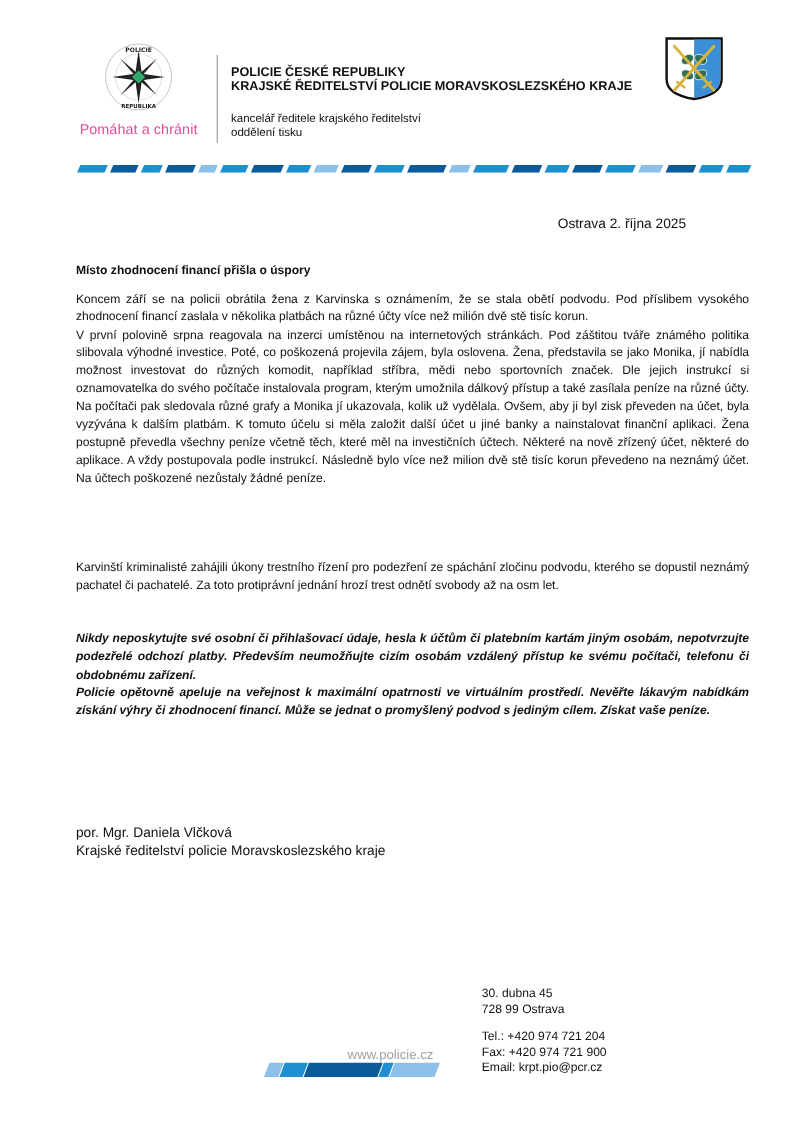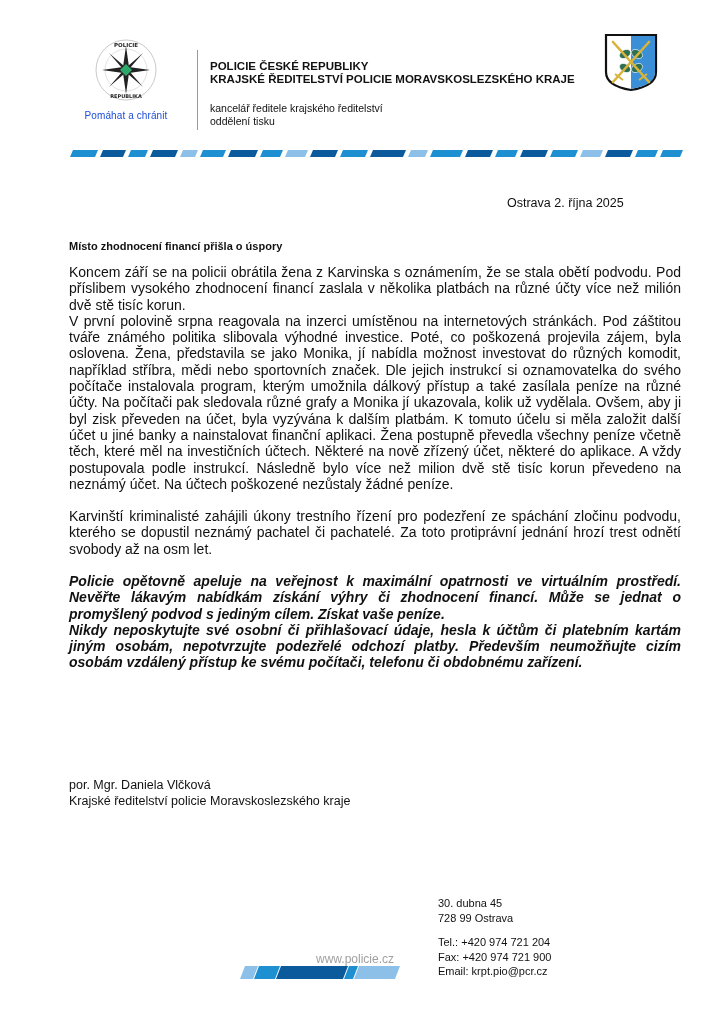--- a/index.html
+++ b/index.html
@@ -2,38 +2,38 @@
 <html><head>
   <meta charset="utf-8">
   <style>
     html, body { margin: 0; padding: 0; background: #ffffff; }
     body { width: 724px; height: 1024px; position: relative; overflow: hidden; font-family: "Liberation Sans", sans-serif; color: #111; }
     .abs { position: absolute; }
 
     
     .logo-wrap { left: 66px; top: 38px; width: 120px; height: 90px; }
     .logo-star { position: absolute; left: 28px; top: 0; width: 64px; height: 64px; }
-    .motto { position: absolute; left: 0; top: 72px; width: 120px; text-align: center; font-size: 10px; color: #1d4ed8; letter-spacing: 0.1px; }
+    .motto { position: absolute; left: 0; top: 72px; width: 120px; text-align: center; font-size: 13px; color: #ec4899; letter-spacing: 0.1px; }
     .vline { left: 197px; top: 50px; width: 1px; height: 80px; background: #9a9a9a; }
     .org { left: 210px; top: 60px; font-size: 11.5px; line-height: 13px; color: #111; font-weight: bold; }
     .dept { left: 210px; top: 102px; font-size: 10.5px; line-height: 13px; color: #111; }
     .coat { left: 603px; top: 32px; width: 56px; height: 60px; }
 
     .stripe { left: 68px; top: 150px; width: 616px; height: 7px; }
 
     .date { left: 507px; top: 196px; font-size: 12.5px; }
     .title { left: 69px; top: 240px; font-size: 11px; font-weight: bold; }
 
-    .body { left: 69px; width: 612px; font-size: 14px; line-height: 16.3px; text-align: justify; }
+    .body { left: 69px; width: 612px; font-size: 11px; line-height: 16.3px; text-align: justify; }
     .body p { margin: 0; }
     .p1 { top: 264px; }
     .p2 { top: 508px; }
     .p3 { top: 573px; font-weight: bold; font-style: italic; }
 
-    .sig { left: 69px; top: 749px; font-size: 12.5px; line-height: 16px; margin-top: 28px; }
+    .sig { left: 69px; top: 749px; font-size: 12.5px; line-height: 16px; }
     .addr { left: 438px; top: 896px; font-size: 11px; line-height: 14.5px; }
     .addr .gap { height: 10px; }
 
     .web { left: 316px; top: 952px; font-size: 12px; color: #a0a0a0; }
     .bottom-stripe { left: 240px; top: 966px; width: 160px; height: 13px; }
   </style>
 </head>
 <body>
 
 <div class="abs logo-wrap">
@@ -121,22 +121,22 @@
 <div class="abs body p1">
   <p>Koncem září se na policii obrátila žena z Karvinska s oznámením, že se stala obětí podvodu. Pod příslibem vysokého zhodnocení financí zaslala v několika platbách na různé účty více než milión dvě stě tisíc korun.</p>
   <p>V první polovině srpna reagovala na inzerci umístěnou na internetových stránkách. Pod záštitou tváře známého politika slibovala výhodné investice. Poté, co poškozená projevila zájem, byla oslovena. Žena, představila se jako Monika, jí nabídla možnost investovat do různých komodit, například stříbra, mědi nebo sportovních značek. Dle jejich instrukcí si oznamovatelka do svého počítače instalovala program, kterým umožnila dálkový přístup a také zasílala peníze na různé účty. Na počítači pak sledovala různé grafy a Monika jí ukazovala, kolik už vydělala. Ovšem, aby ji byl zisk převeden na účet, byla vyzývána k dalším platbám. K tomuto účelu si měla založit další účet u jiné banky a nainstalovat finanční aplikaci. Žena postupně převedla všechny peníze včetně těch, které měl na investičních účtech. Některé na nově zřízený účet, některé do aplikace. A vždy postupovala podle instrukcí. Následně bylo více než milion dvě stě tisíc korun převedeno na neznámý účet. Na účtech poškozené nezůstaly žádné peníze.</p>
 </div>
 
 <div class="abs body p2">
   <p>Karvinští kriminalisté zahájili úkony trestního řízení pro podezření ze spáchání zločinu podvodu, kterého se dopustil neznámý pachatel či pachatelé. Za toto protiprávní jednání hrozí trest odnětí svobody až na osm let.</p>
 </div>
 
 <div class="abs body p3">
+  <p>Nikdy neposkytujte své osobní či přihlašovací údaje, hesla k účtům či platebním kartám jiným osobám, nepotvrzujte podezřelé odchozí platby. Především neumožňujte cizím osobám vzdálený přístup ke svému počítači, telefonu či obdobnému zařízení.</p>
   <p>Policie opětovně apeluje na veřejnost k maximální opatrnosti ve virtuálním prostředí. Nevěřte lákavým nabídkám získání výhry či zhodnocení financí.  Může se jednat o promyšlený podvod s jediným cílem. Získat vaše peníze.</p>
-  <p>Nikdy neposkytujte své osobní či přihlašovací údaje, hesla k účtům či platebním kartám jiným osobám, nepotvrzujte podezřelé odchozí platby. Především neumožňujte cizím osobám vzdálený přístup ke svému počítači, telefonu či obdobnému zařízení.</p>
 </div>
 
 <div class="abs sig">
   <div>por. Mgr. Daniela Vlčková</div>
   <div>Krajské ředitelství policie Moravskoslezského kraje</div>
 </div>
 
 <div class="abs web">www.policie.cz</div>
 <svg class="abs bottom-stripe" viewBox="0 0 160 13" preserveAspectRatio="none">
   <polygon points="0,13 5,0 18,0 13,13" fill="#8cc0e8"></polygon>

